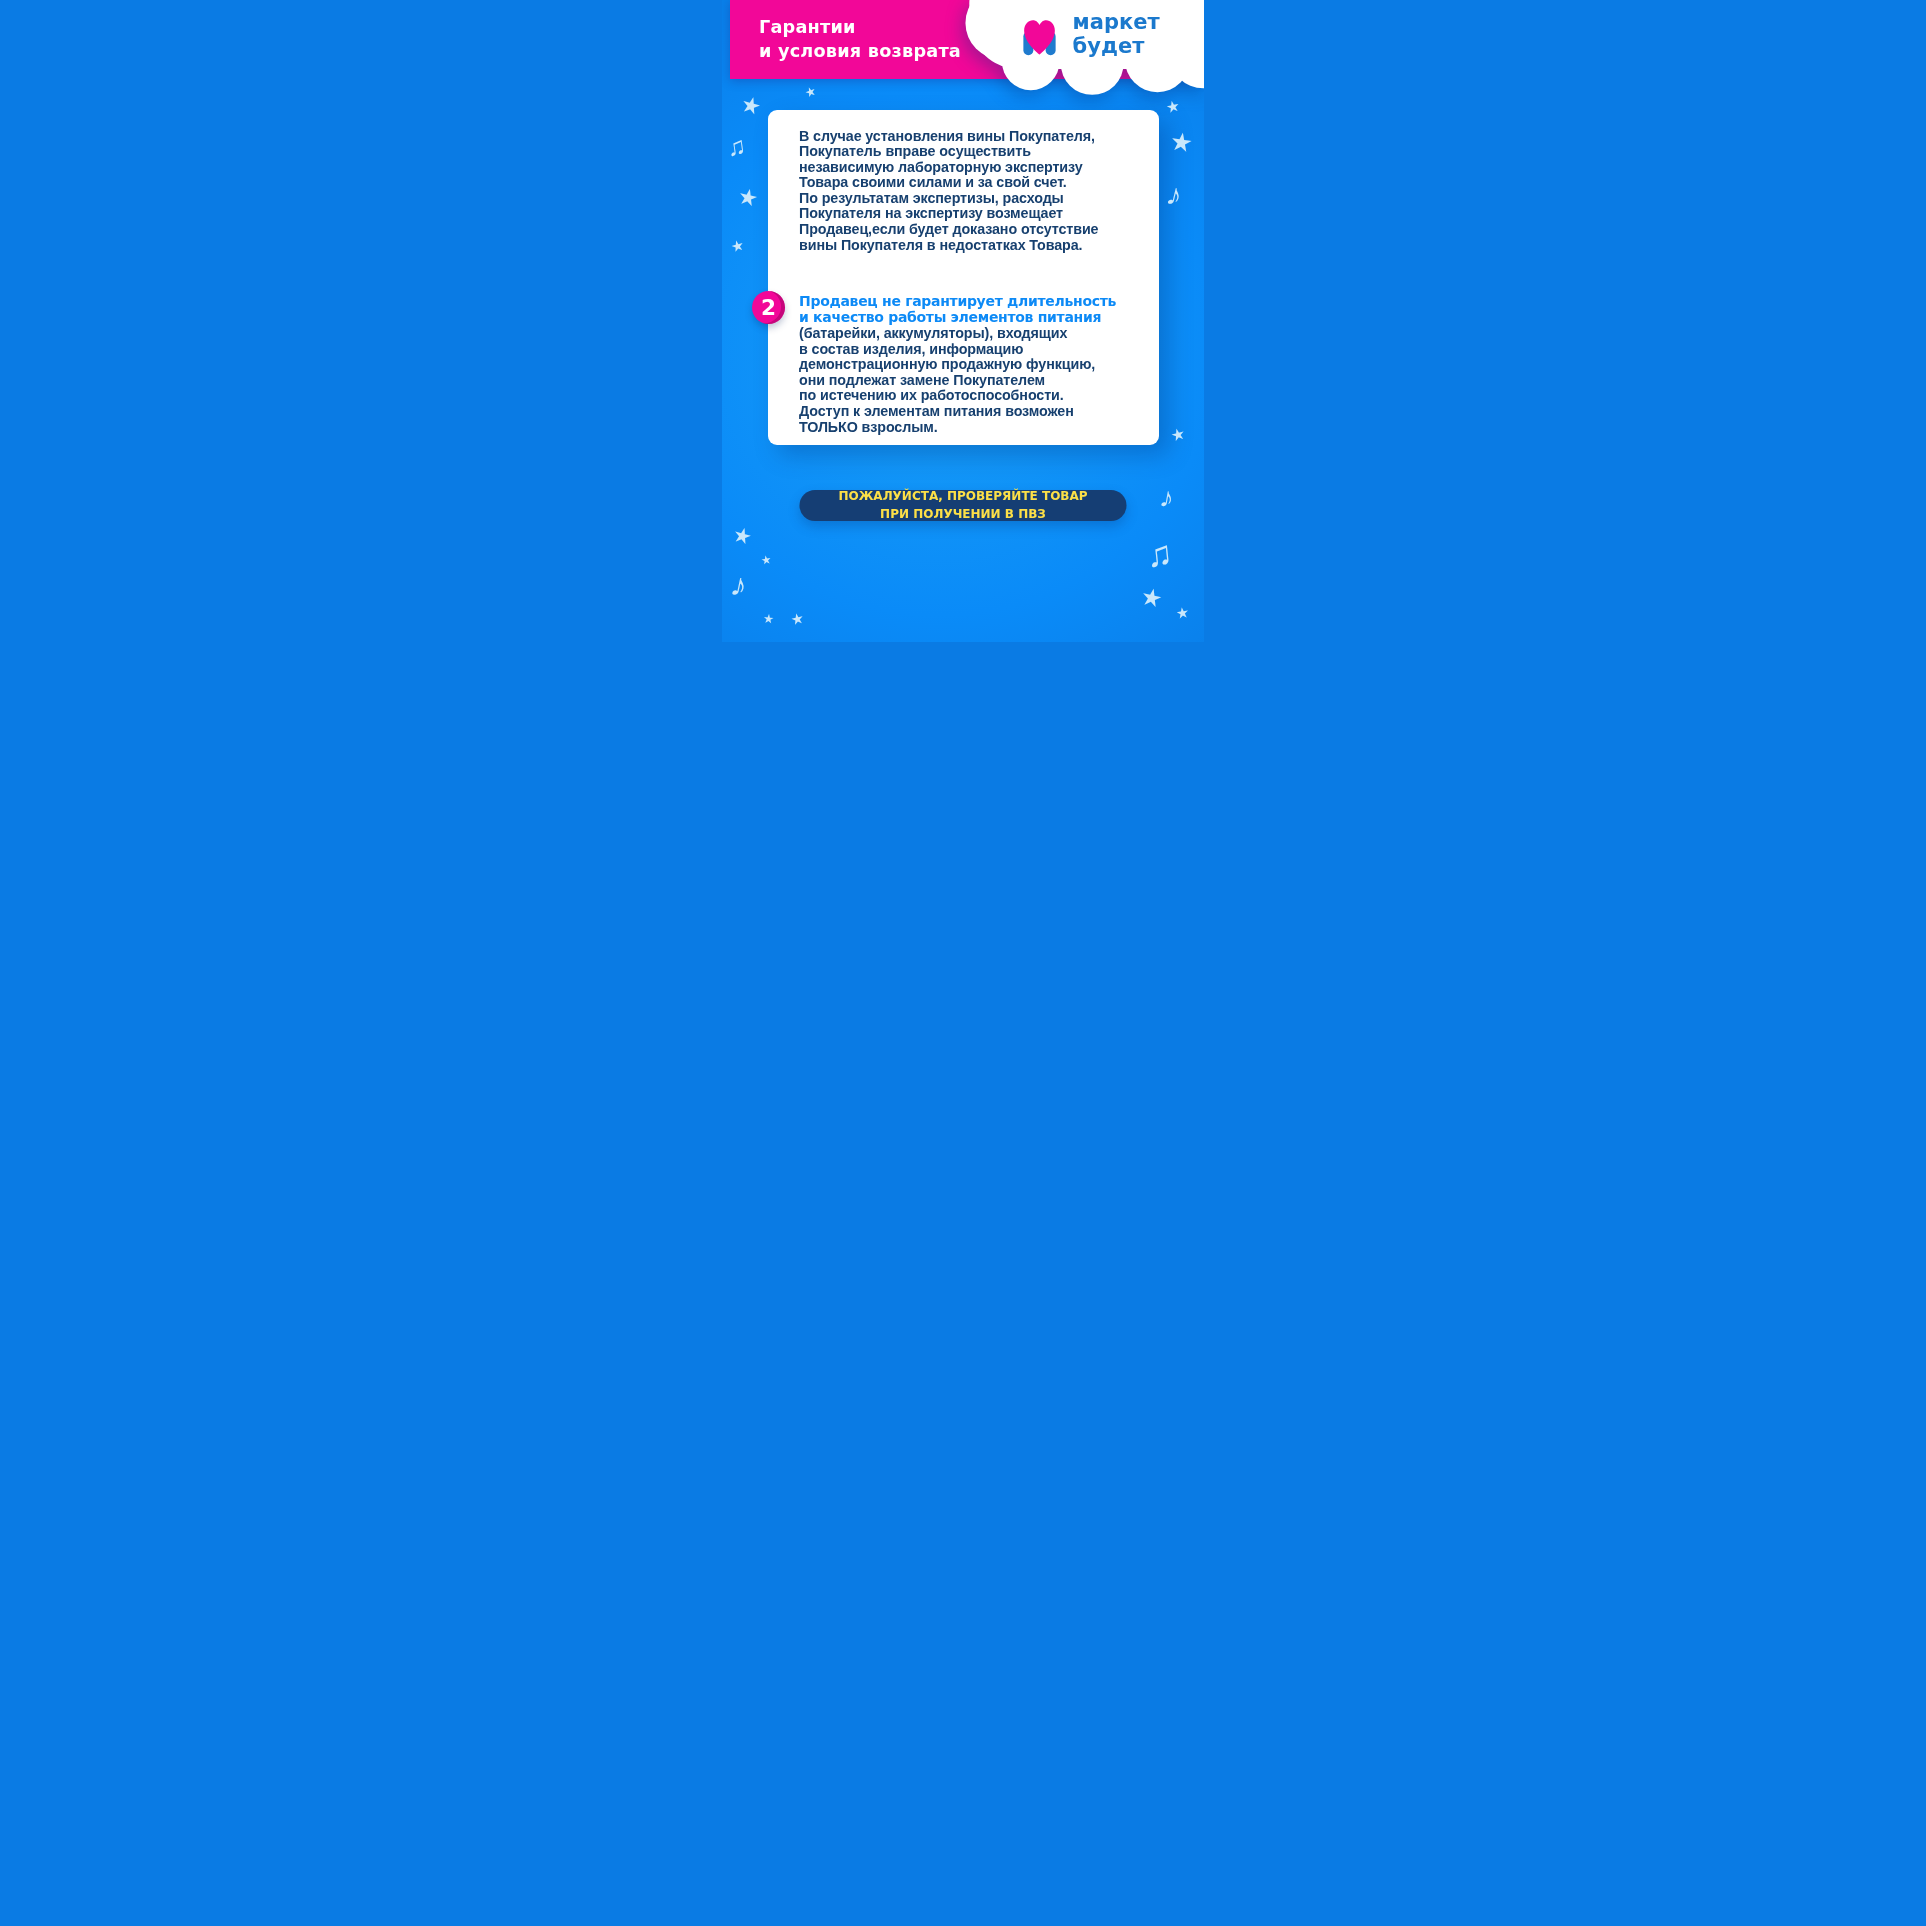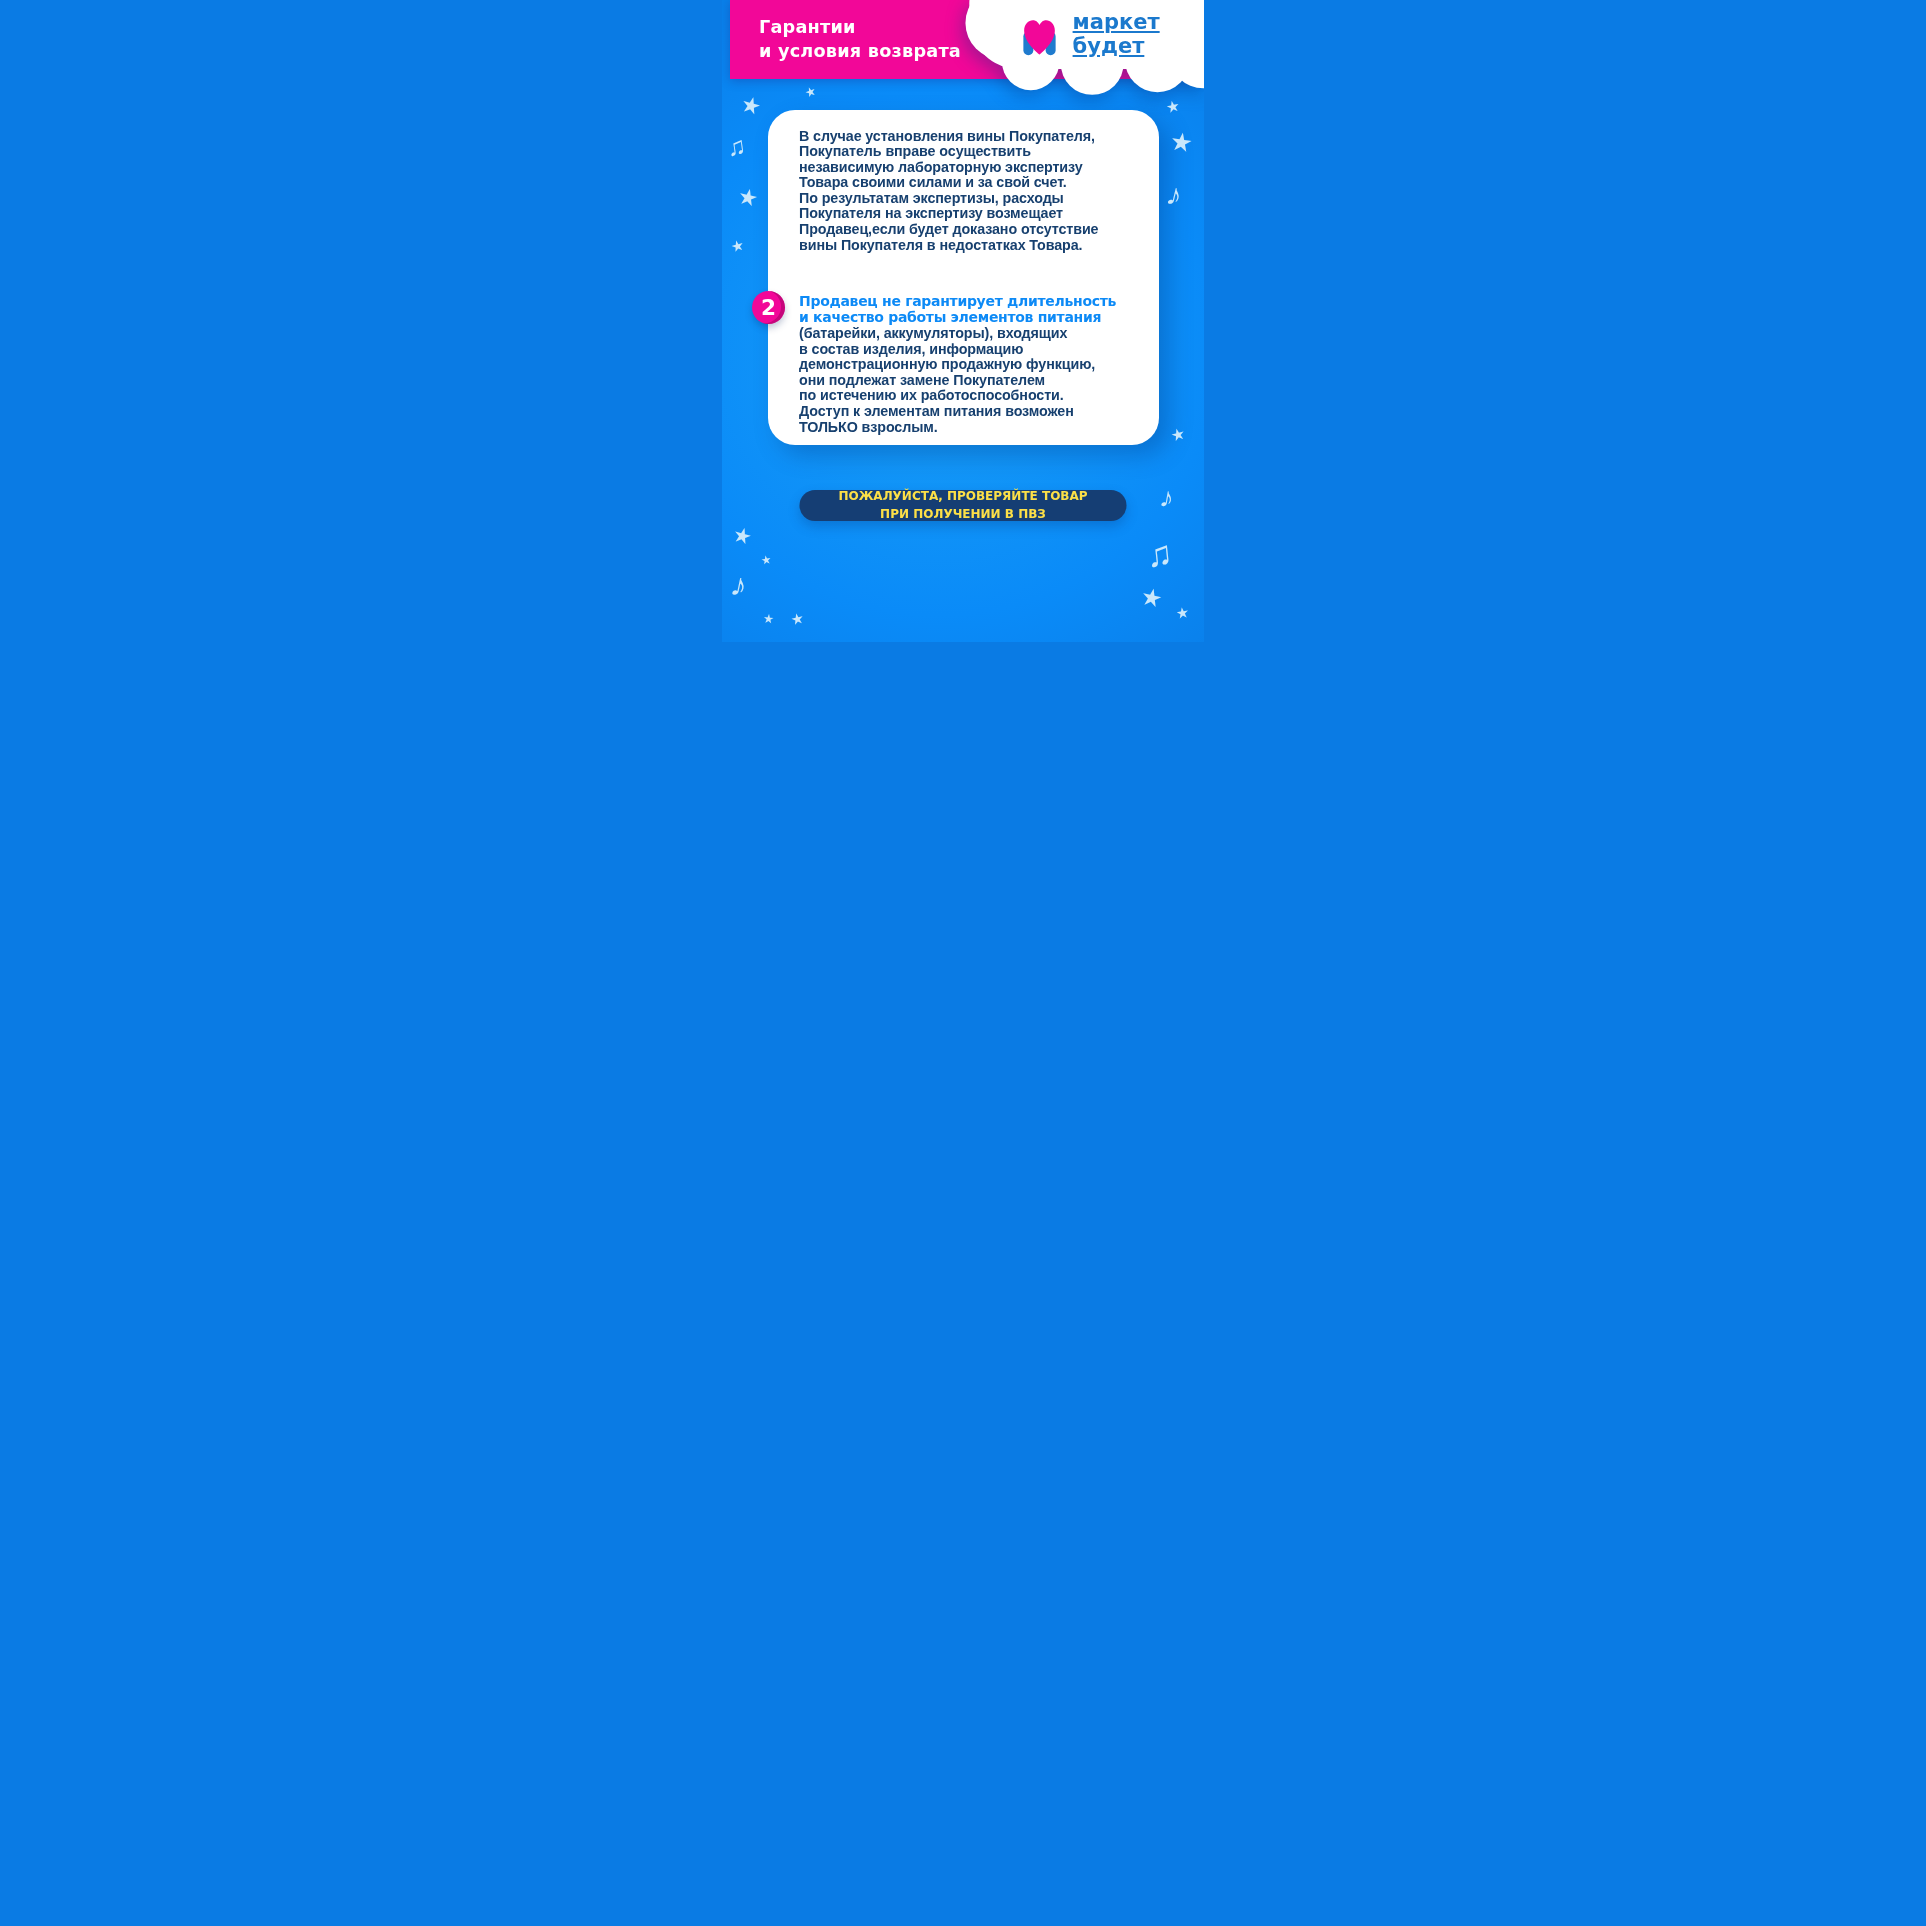--- a/index.html
+++ b/index.html
@@ -39,25 +39,25 @@
     font-size:17.7px; line-height:24px; letter-spacing:0.2px; white-space:pre-line;
   }
   .cloud{
     position:absolute; top:0; right:0; width:239px; height:96px;
     filter:drop-shadow(-2.3px 6.2px 8.5px rgba(2,50,130,.35));
   }
   .logo{position:absolute; left:296px; top:15.4px; display:flex; align-items:flex-start; gap:11.6px;}
   .logo-icon{width:43px; height:43px;}
   .logo-text{
     color:#1b79cd; font-family:"DejaVu Sans", sans-serif; font-weight:bold;
-    font-size:21px; line-height:24px; margin-top:-5.4px; white-space:pre-line;text-decoration:underline;
+    font-size:21px; line-height:24px; margin-top:-5.4px; white-space:pre-line;
   }
   .card{
     position:absolute; left:46px; top:110px; width:391px; height:335px;
-    background:#ffffff; border-radius:27px;
+    background:#ffffff; border-radius:9px;
     box-shadow:10px 10px 23px rgba(2,45,120,.30);
   }
   .para{
     position:absolute; margin:0; white-space:pre-line;
     font-size:14.3px; line-height:15.6px; font-weight:bold; letter-spacing:-0.1px;
     color:#17406f;
   }
   .p1{left:31px; top:18.5px;}
   .p2h{left:31px; top:184px; color:#0d8af6; font-family:"DejaVu Sans", sans-serif; font-size:14px; letter-spacing:-0.3px;}
   .p2b{left:31px; top:216px;}

